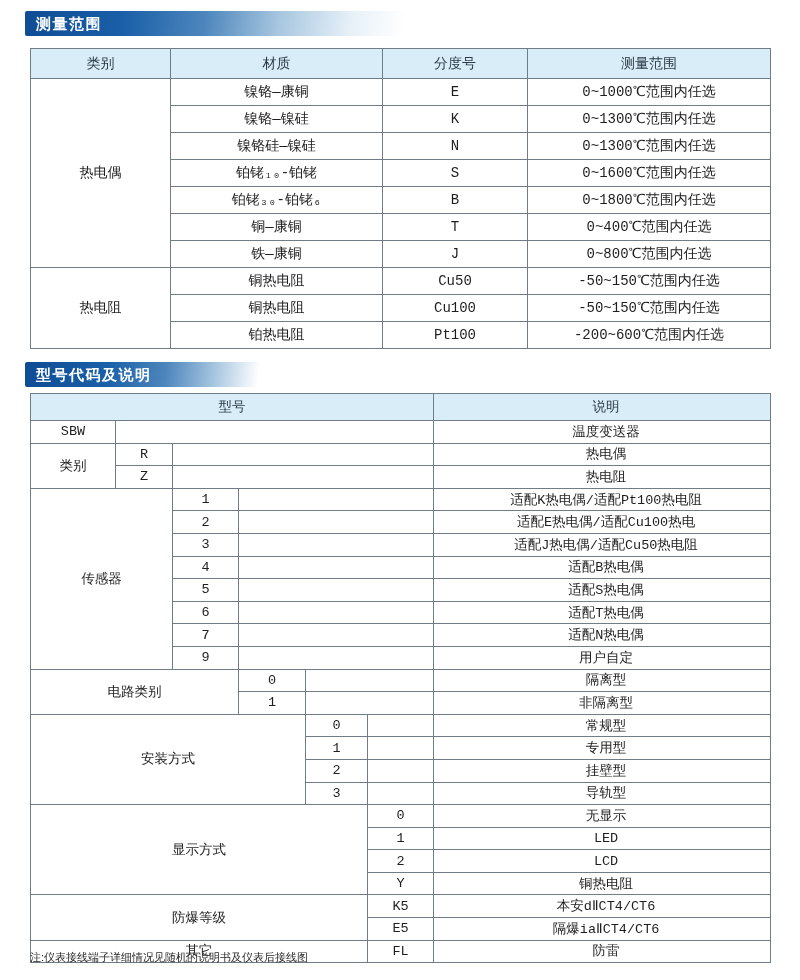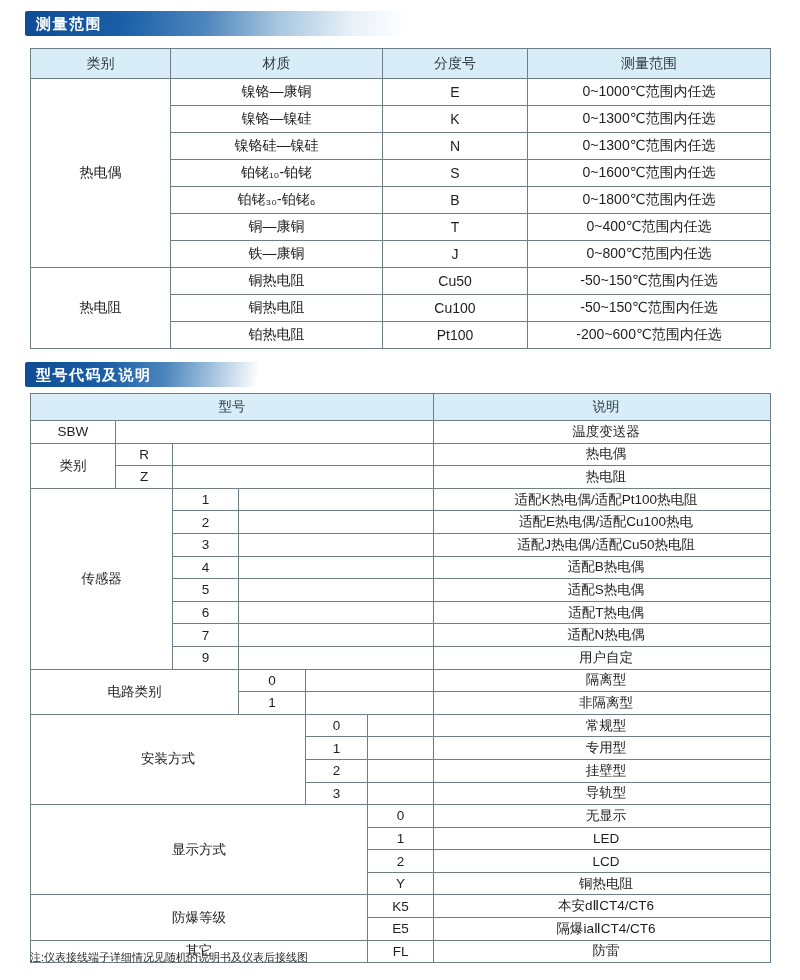--- a/index.html
+++ b/index.html
@@ -9,21 +9,21 @@
   }
   
   .sec-bar{position:absolute;left:25px;height:25px;border-radius:2px 0 0 2px;}
   .sec-bar .t{display:block;line-height:25px;padding-left:11px;color:#ffffff;
     font-weight:bold;font-size:15px;letter-spacing:1.5px;}
   #bar-measure{top:11px;width:408px;
     background:linear-gradient(97deg,#0e4c94 0%,#1a5fa8 24%,#4d86bc 44%,#a7c6e0 62%,#e8f1f8 80%,#ffffff 93%);}
   #bar-model{top:362px;width:242px;
     background:linear-gradient(97deg,#0e4c94 0%,#1a5fa8 34%,#4d86bc 58%,#a7c6e0 78%,#ffffff 96%);}
   
-  table{border-collapse:collapse;table-layout:fixed;position:absolute;left:30px;}
+  table{border-collapse:collapse;table-layout:fixed;position:absolute;left:30px;font-family:Liberation Mono, monospace;}
   td{border:1px solid #6f7d87;text-align:center;overflow:hidden;padding:0;}
   tr.head td{background:#d9edf8;color:#2c3a44;}
   #measure-table{top:48px;width:740px;font-size:14px;}
   #measure-table td{height:26px;}
   #measure-table tr.head td{height:29px;}
   #model-table{top:393px;width:740px;font-size:13.5px;border-radius:22px;}
   #model-table td{height:21.6px;}
   #model-table tr.head td{height:26px;}
   .desc{text-align:center;padding-left:8px;}
   .footnote{position:absolute;left:30px;top:950px;font-size:11px;color:#2a2a2a;}

